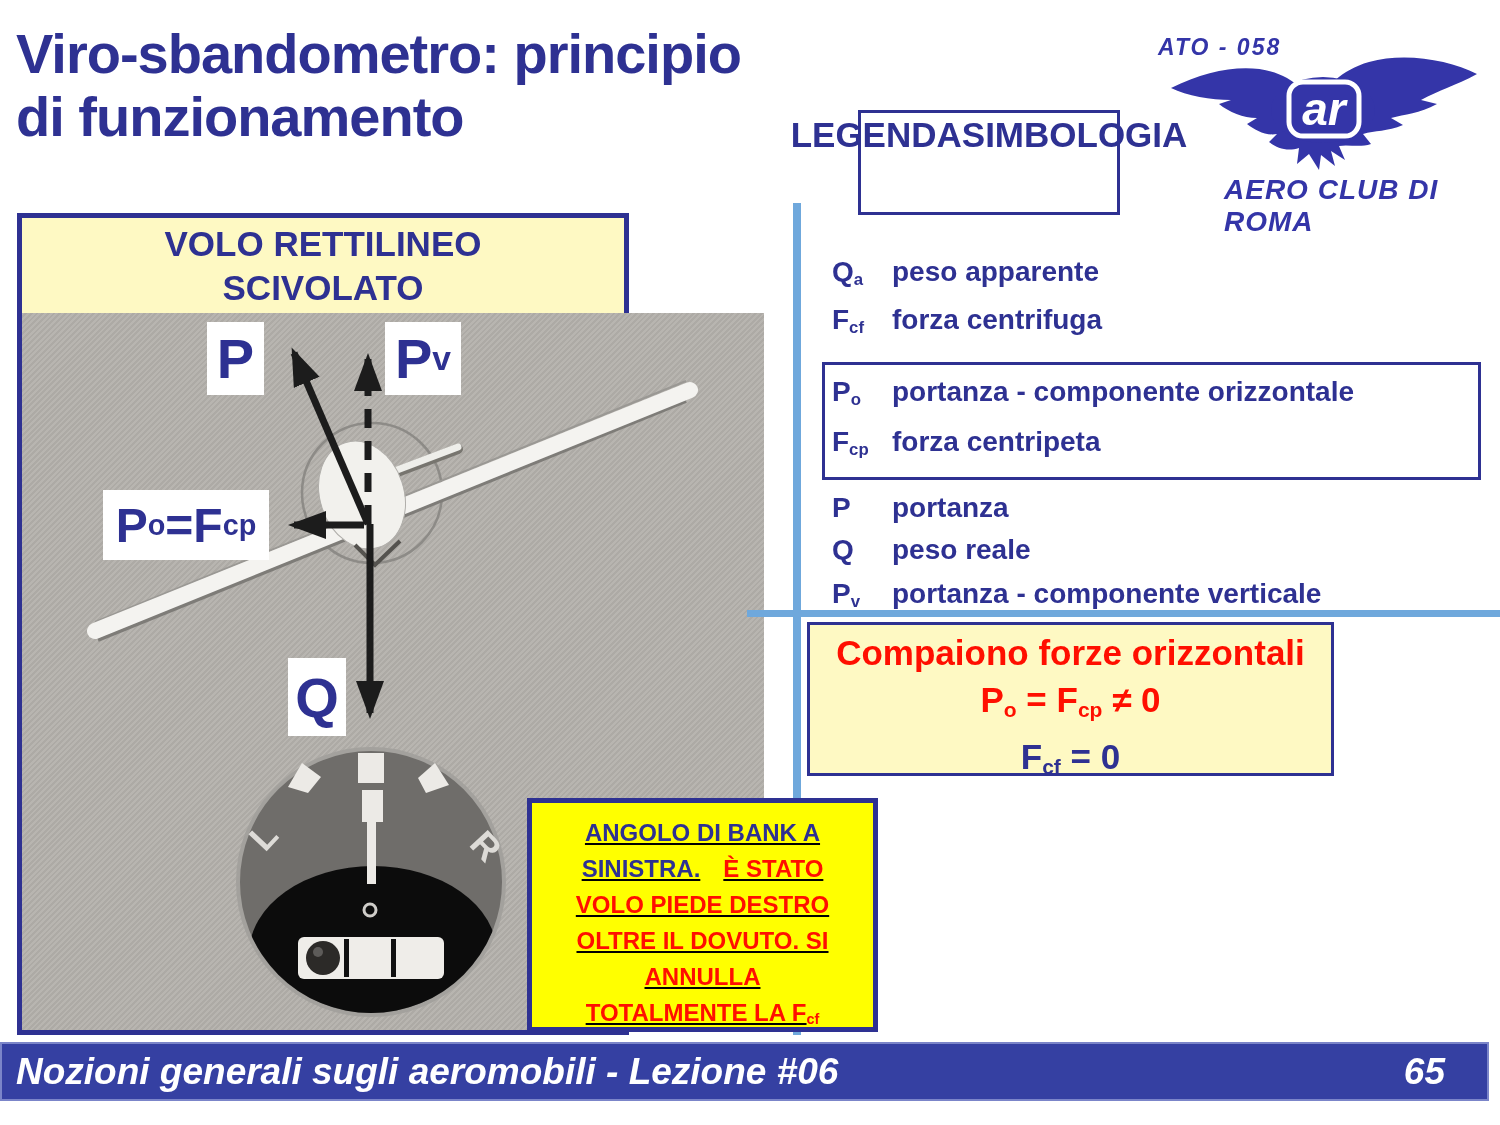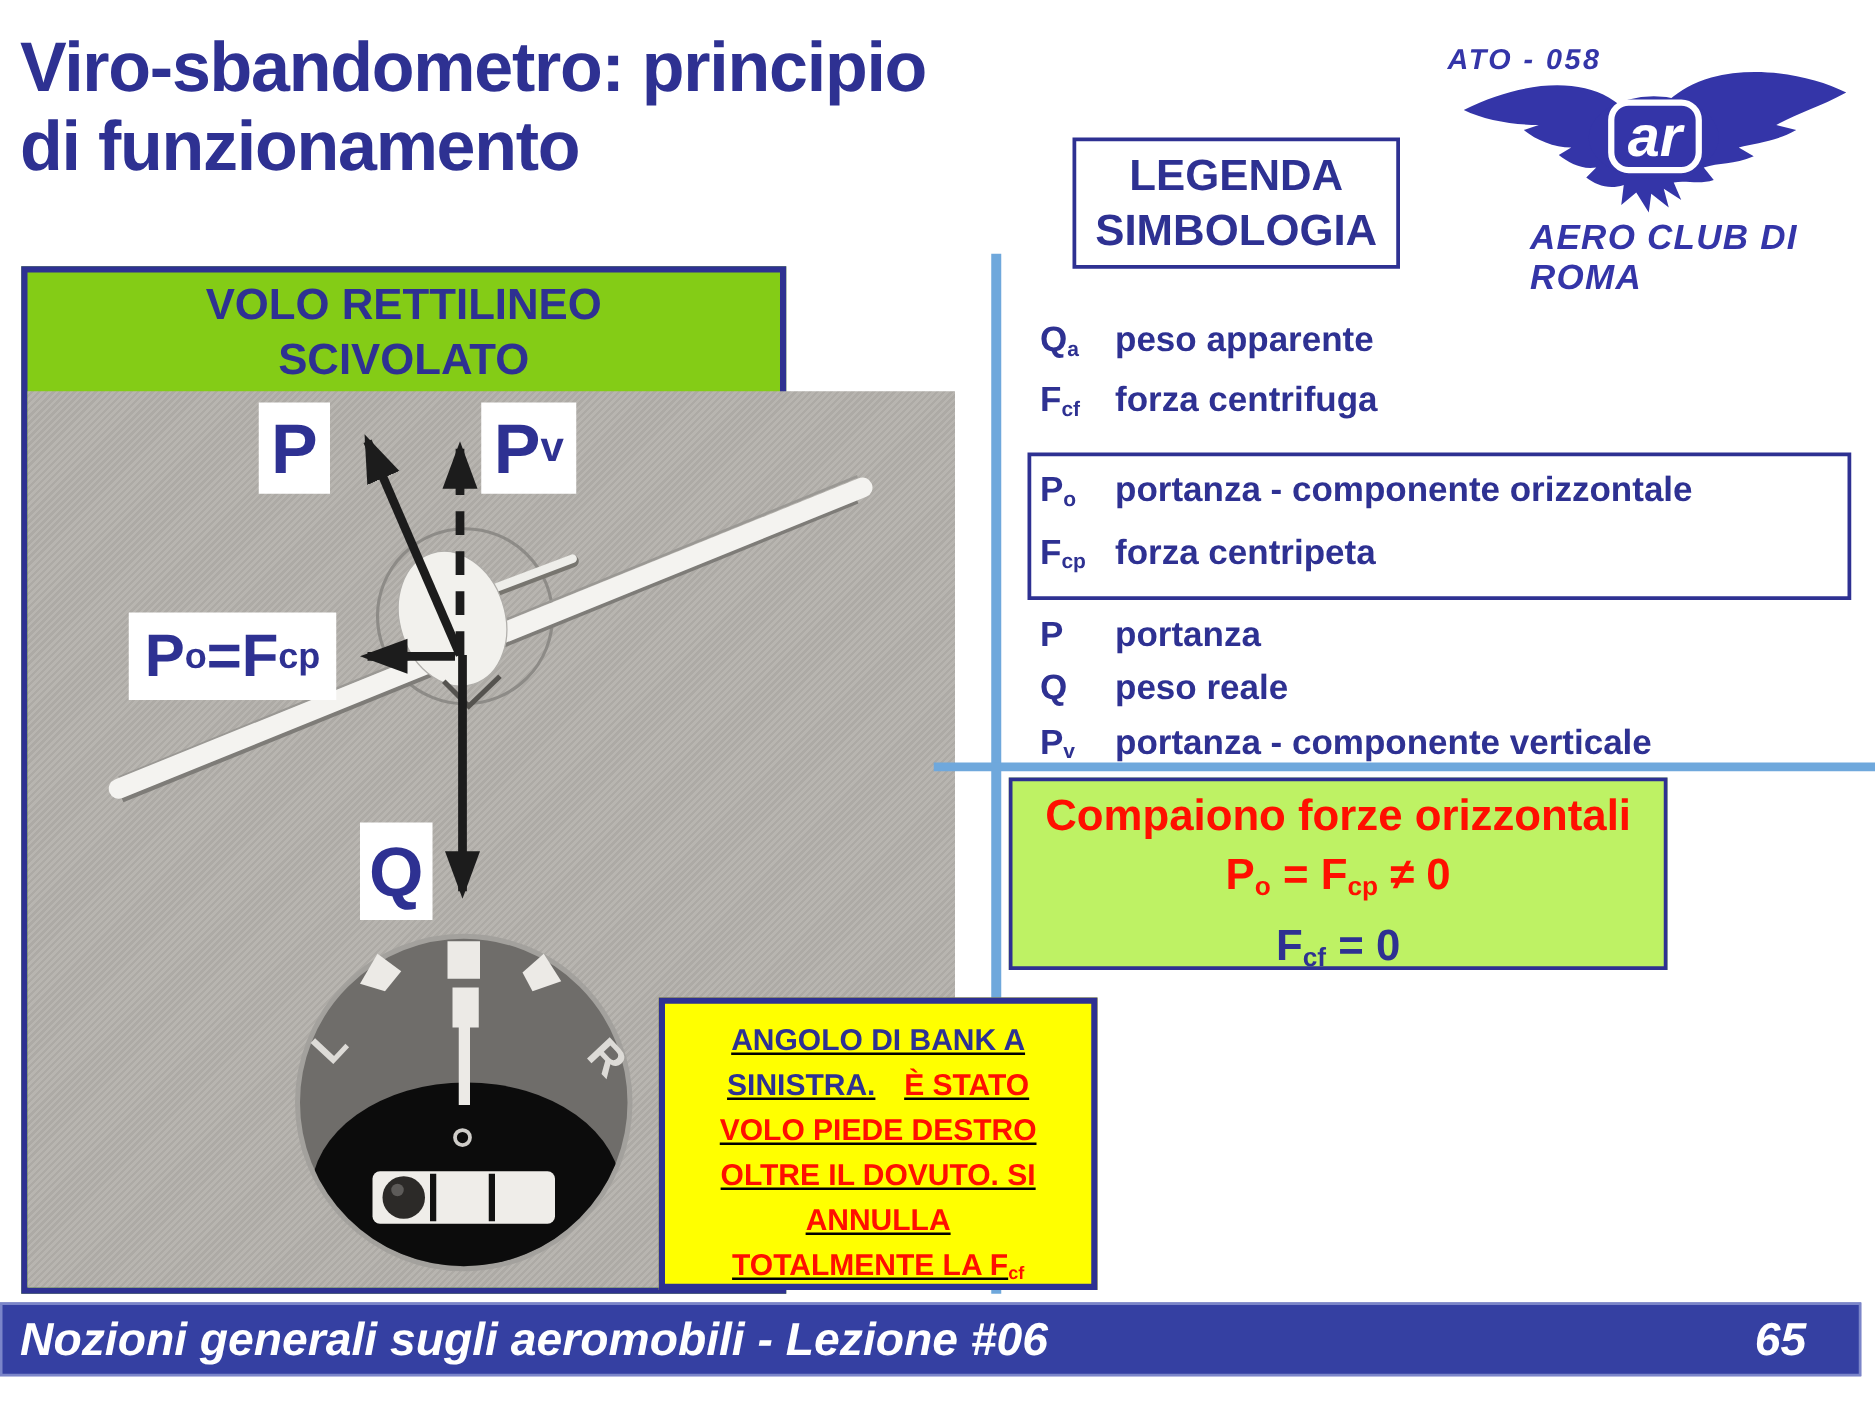--- a/index.html
+++ b/index.html
@@ -14,43 +14,43 @@
 
   
   .ato{position:absolute;left:1158px;top:34px;font-size:23px;font-weight:bold;
        font-style:italic;color:#3435a8;letter-spacing:2px;}
   .eagle{position:absolute;left:1163px;top:52px;}
   .club{position:absolute;left:1176px;top:174px;font-size:28px;font-weight:bold;
         font-style:italic;color:#3435a8;letter-spacing:1px;margin-left:48px;}
 
   
   .legend-head{position:absolute;left:858px;top:110px;width:256px;height:99px;
-       border:3px solid #2e3192;display:flex;flex-direction:column;justify-content:center;
+       border:3px solid #2e3192;display:flex;justify-content:center;
        text-align:center;font-size:35px;font-weight:bold;color:#2e3192;line-height:44px;}
   .lrow{position:absolute;left:832px;font-size:28px;font-weight:bold;color:#2e3192;white-space:nowrap;}
   .lrow .sym{display:inline-block;min-width:60px;}
   .lbox{position:absolute;left:822px;top:362px;width:653px;height:112px;border:3px solid #2e3192;}
 
   .sep-v{position:absolute;left:793px;top:203px;width:8px;height:832px;background:#6fa8dc;z-index:4;}
   .sep-h{position:absolute;left:747px;top:610px;width:753px;height:7px;background:#6fa8dc;z-index:5;}
 
   
   .note{position:absolute;left:807px;top:622px;width:521px;height:144px;border:3px solid #2e3192;
-        background:#bef264;text-align:center;font-weight:bold;font-size:35px;line-height:47px;
+        background:#fef9c3;text-align:center;font-weight:bold;font-size:35px;line-height:47px;
         padding-top:4px;box-sizing:content-box;z-index:6;}
 
   
   .bank{position:absolute;left:527px;top:798px;width:341px;height:212px;border:5px solid #2e3192;
         background:#ffff00;text-align:center;font-weight:bold;font-size:24px;line-height:36px;
         padding-top:12px;z-index:7;text-decoration:underline;}
   .gap{margin-right:23px;}
 
   
   .panel{position:absolute;left:17px;top:213px;width:612px;height:822px;border:5px solid #2e3192;
-         box-sizing:border-box;background:#84cc16;z-index:1;}
+         box-sizing:border-box;background:#fef9c3;z-index:1;}
   .panel-head{height:95px;display:flex;flex-direction:column;justify-content:center;text-align:center;
          font-size:35px;font-weight:bold;color:#2e3192;line-height:44px;}
   .photo{position:absolute;left:0;top:95px;width:742px;height:717px;background:#b4b1ac;
          background-image:repeating-linear-gradient(135deg,rgba(255,255,255,.05) 0 2px,rgba(0,0,0,.04) 2px 4px);}
   .plabel{position:absolute;background:#ffffff;color:#2e3192;font-weight:bold;
           display:flex;align-items:center;justify-content:center;white-space:nowrap;}
 
   
   .footer{position:absolute;left:0;top:1042px;width:1489px;height:59px;background:#3540a2;
           border:2px solid #7b85c9;box-sizing:border-box;display:flex;align-items:center;

